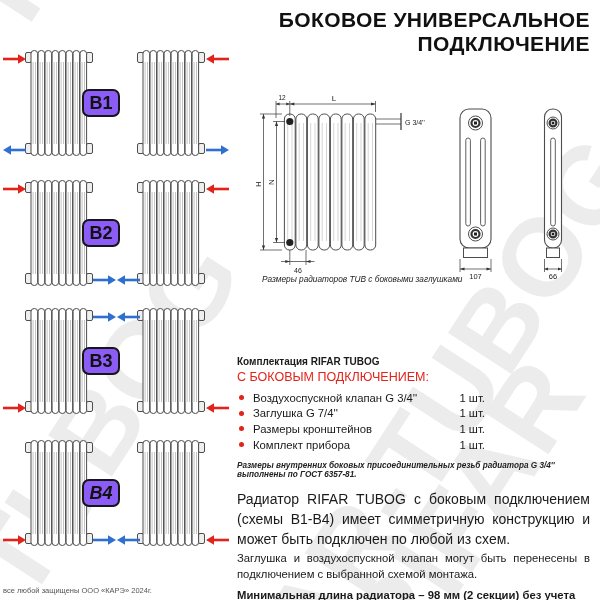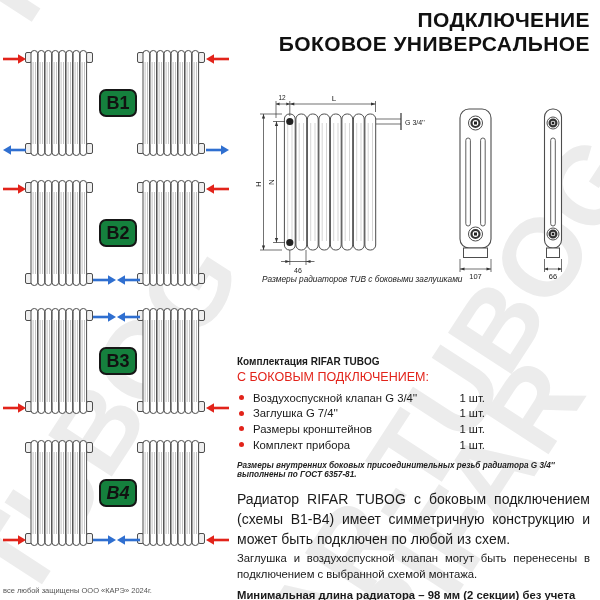--- a/index.html
+++ b/index.html
@@ -9,22 +9,22 @@
   #wm-layer{position:absolute;inset:0;z-index:0;}
   .wm{position:absolute;font-size:110px;font-weight:bold;white-space:nowrap;
       color:#ececec;transform:rotate(-57deg);transform-origin:0 0;line-height:1;}
   
   #content{position:absolute;inset:0;z-index:1;}
   .title{position:absolute;top:8px;right:10px;text-align:right;font-size:21px;
          font-weight:bold;line-height:1.15;letter-spacing:.4px;color:#111;}
   
   .scheme-row{position:absolute;left:0;width:232px;height:115px;}
   .rad{position:absolute;top:4px;width:68px;height:108px;}
-  .lbl{position:absolute;left:99px;top:44px;width:34px;height:24px;border:2px solid #161616;
-       border-radius:7px;background:#15803d;display:flex;align-items:center;justify-content:center;
+  .lbl{position:absolute;left:82px;top:44px;width:34px;height:24px;border:2px solid #161616;
+       border-radius:7px;background:#8b5cf6;display:flex;align-items:center;justify-content:center;
        font-weight:bold;font-size:18px;color:#111;}
   .arr{position:absolute;width:23px;height:12px;}
   
   #dimension-drawing{position:absolute;left:254px;top:92px;width:180px;height:185px;}
   #side-view-wide{position:absolute;left:457px;top:106px;text-align:center;}
   #side-view-narrow{position:absolute;left:541px;top:106px;}
   .dim{stroke:#333;stroke-width:0.7;fill:none;}
   .caption{position:absolute;left:262px;top:274px;font-style:italic;font-size:8.3px;color:#222;}
   
   .kit{position:absolute;left:237px;top:356px;width:353px;}
@@ -47,22 +47,22 @@
   <div id="wm-layer">
       <div class="wm" style="color: rgb(236, 236, 236); left: -50px; top: 555px;">TUBOG</div>
       <div class="wm" style="color: rgb(236, 236, 236); left: 150px; top: 760px;">RIFAR-TUBOG.su</div>
       <div class="wm" style="color: rgb(236, 236, 236); left: -260px; top: 300px;">RIFAR-TUBOG</div>
       <div class="wm" style="color: rgb(236, 236, 236); left: 330px; top: 620px;">RIFAR</div>
     </div>
 
   <div id="content">
 
     <div class="title">
+      <div>БОКОВОЕ УНИВЕРСАЛЬНОЕ</div>
       <div>ПОДКЛЮЧЕНИЕ</div>
-      <div>БОКОВОЕ УНИВЕРСАЛЬНОЕ</div>
     </div>
 
     <div id="schemes-layer">
         <div class="scheme-row" style="top: 45px;">
           <div class="rad" style="left: 25px;"><svg width="68" height="108" viewBox="0 0 68 108">
               <rect x="0.5" y="3.5" width="6" height="10" rx="1.5" fill="#efefef" stroke="#4d4d4d"></rect>
               <rect x="61.5" y="3.5" width="6" height="10" rx="1.5" fill="#efefef" stroke="#4d4d4d"></rect>
               <rect x="0.5" y="94.5" width="6" height="10" rx="1.5" fill="#efefef" stroke="#4d4d4d"></rect>
               <rect x="61.5" y="94.5" width="6" height="10" rx="1.5" fill="#efefef" stroke="#4d4d4d"></rect>
               <rect x="6" y="1.5" width="6.6" height="105" rx="3.2" fill="#fff" stroke="#4d4d4d"></rect>

